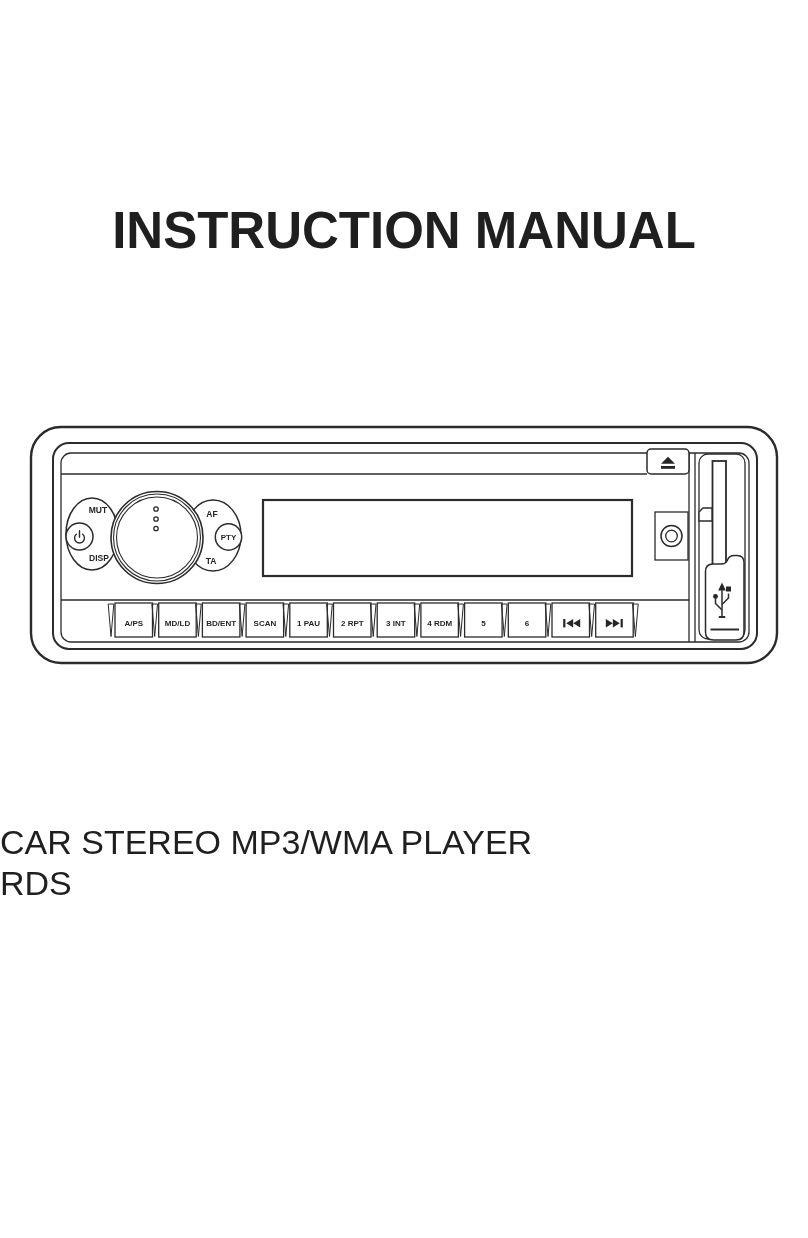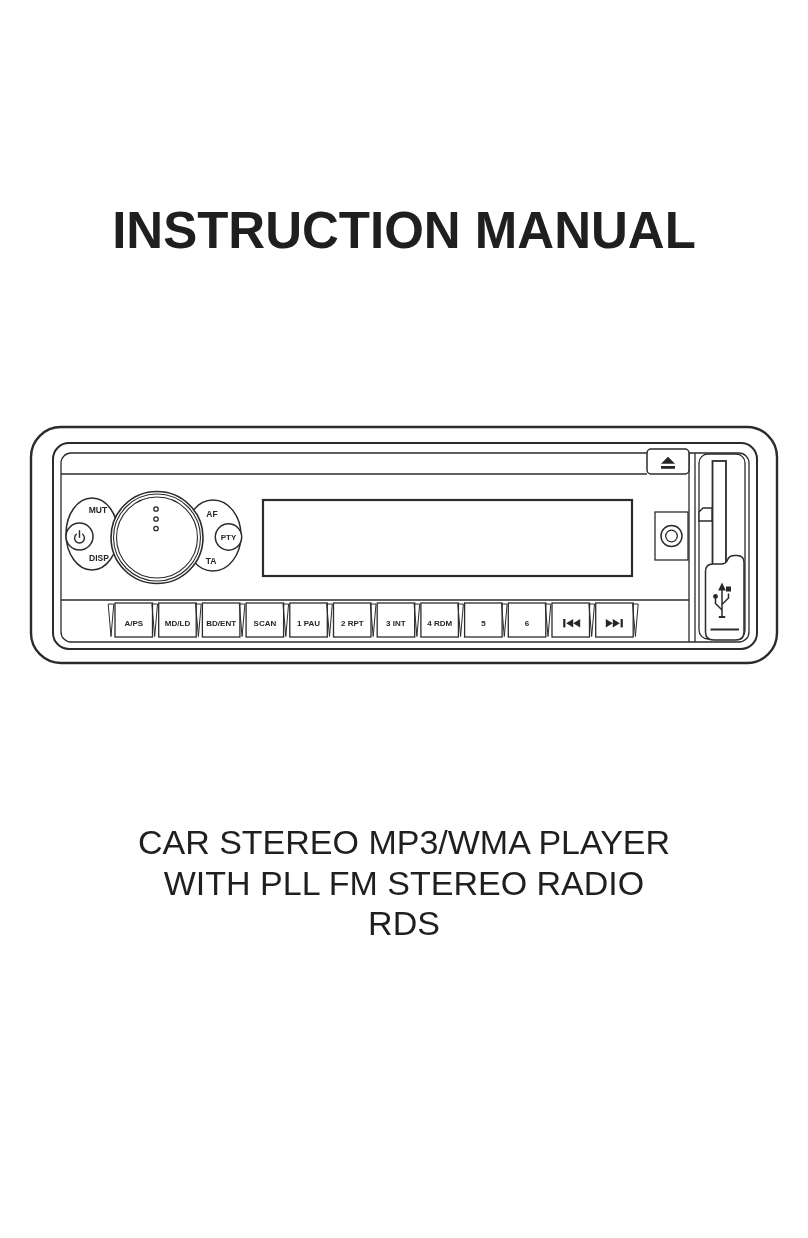--- a/index.html
+++ b/index.html
@@ -23,21 +23,20 @@
     white-space:nowrap;
   }
   .stereo-wrap{
     position:absolute;
     top:420px;left:0;
     width:808px;height:252px;
   }
   .subtitle{
     position:absolute;
     top:822px;left:0;right:0;
-    text-align:center;
     font-size:34px;
     font-weight:normal;
     line-height:40.5px;
     color:#1f1f1f;
     white-space:nowrap;
   }
   svg .ln{fill:none;stroke:#2b2b2b;}
   svg .fillw{fill:#ffffff;stroke:#2b2b2b;}
   svg .ink{fill:#262626;stroke:none;}
   svg text{
@@ -212,17 +211,16 @@
             <polygon class="ink" points="612.8,199 612.8,207.4 619.8,203.2"></polygon>
             <rect class="ink" x="620.6" y="199" width="2.2" height="8.4"></rect>
           </g>
         </g>
       </g>
     </svg>
   </div>
 
   <div class="subtitle">
     <div>CAR STEREO MP3/WMA PLAYER</div>
-    <div>WITH PLL FM STEREO RADIO</div>
     <div>RDS</div>
   </div>
 
 </div>
 
 </body></html>

